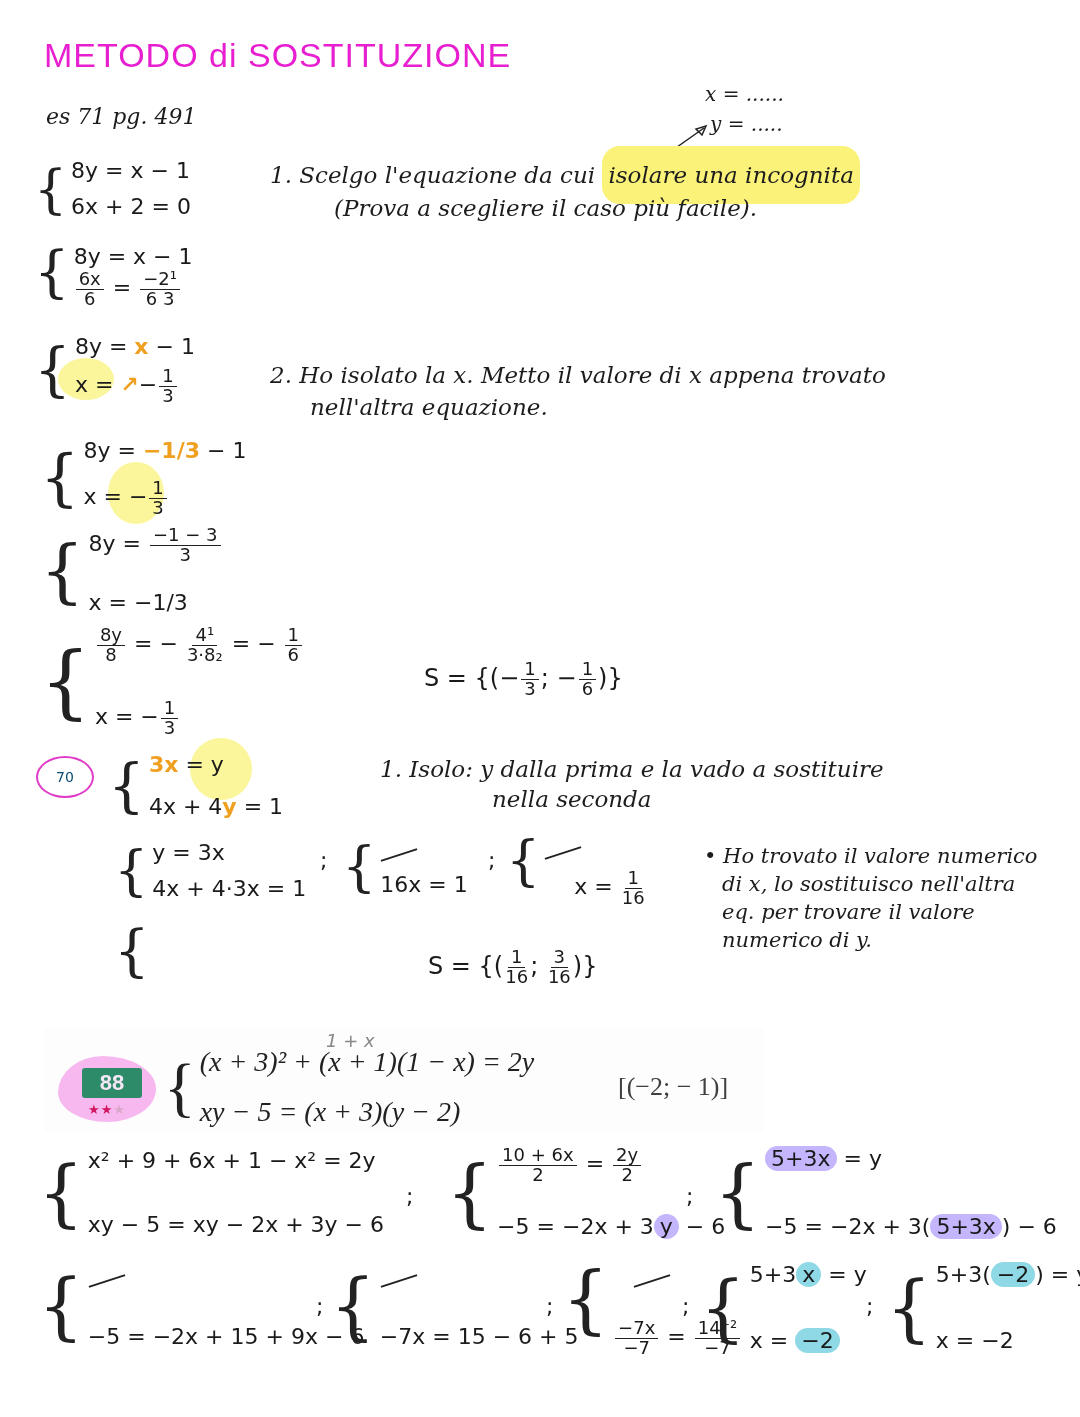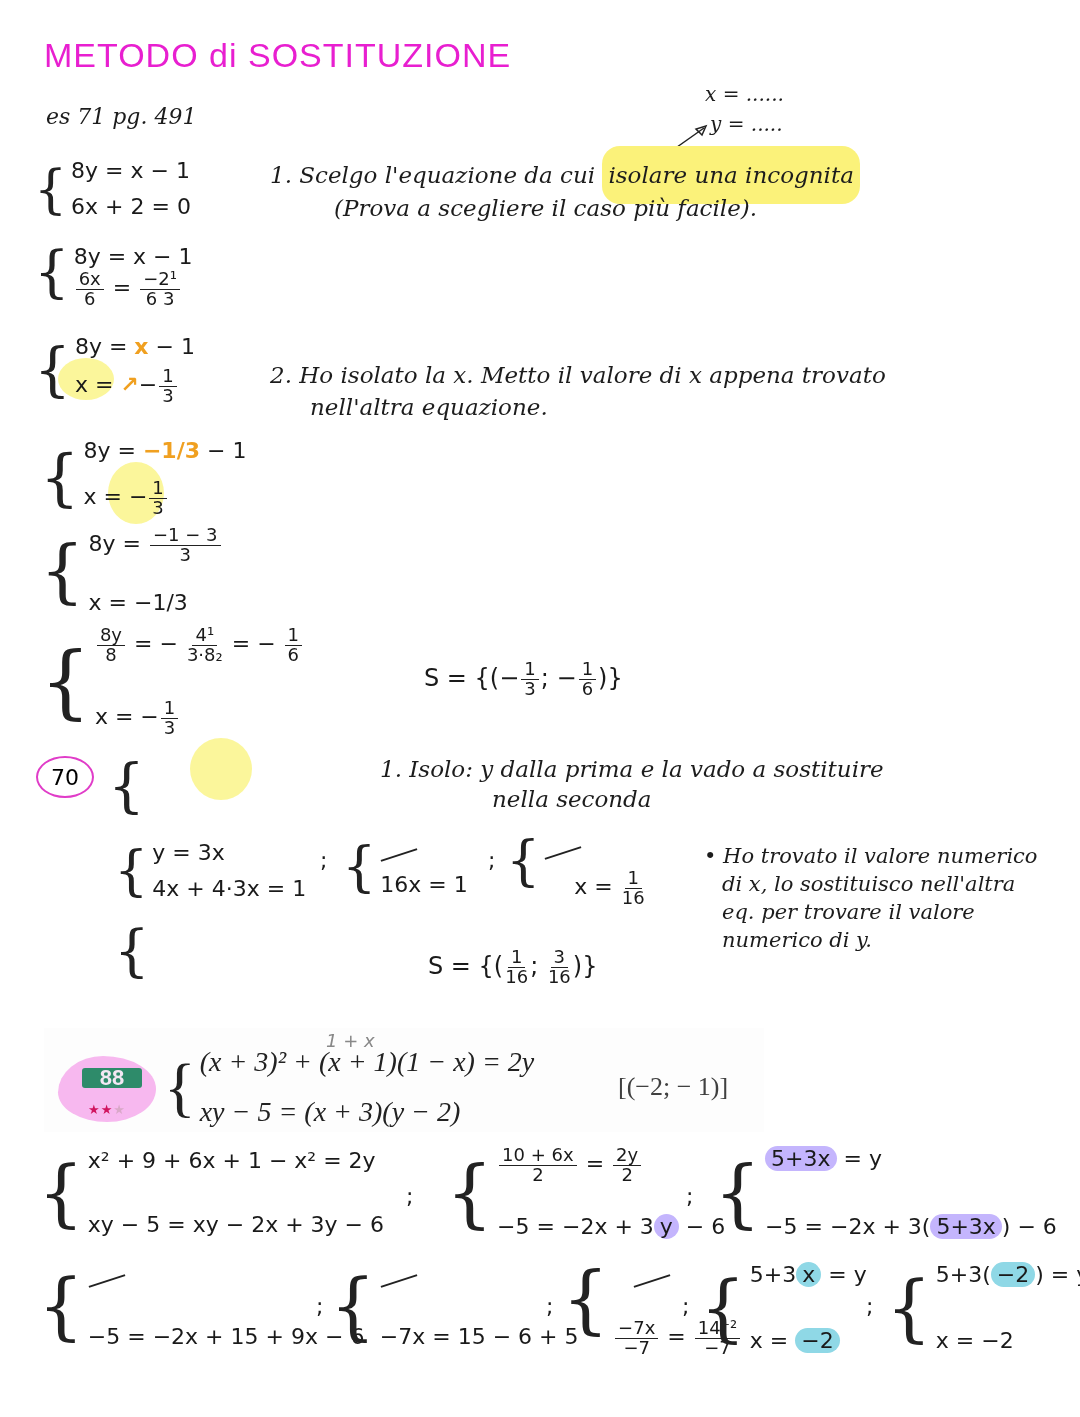--- a/index.html
+++ b/index.html
@@ -14,21 +14,21 @@
   .lines { display:flex; flex-direction:column; justify-content:space-between; padding-left:4px; }
   .line { font-size:22px; line-height:1.2; white-space:nowrap; }
   .orange { color:#f0a020; font-weight:bold; }
   .hl-yellow { background:#fbf27a; border-radius:18px; padding:16px 6px; }
   .hl-yellow-circle { position:absolute; background:#faf48a; border-radius:50%; opacity:0.85; }
   .hl-green { background:#c4b5fd; border-radius:14px; padding:0 6px; }
   .hl-blue { background:#8fd8e6; border-radius:14px; padding:0 6px; }
   .frac { display:inline-flex; flex-direction:column; align-items:center; vertical-align:middle; font-size:18px; line-height:1.05; margin:0 2px; }
   .frac .num { border-bottom:1.5px solid #222; padding:0 3px; }
   .sep { position:absolute; font-size:22px; }
-  .circle70 { position:absolute; border:2px solid #e03cc8; border-radius:50%; color:#000000; font-size:22px;
+  .circle70 { position:absolute; border:2px solid #e03cc8; border-radius:50%; color:#0c4a6e; font-size:14px;
               display:flex; align-items:center; justify-content:center; }
   .textbook { font-family:"Liberation Serif", serif; font-style:italic; font-size:28px; color:#222; }
   .badge-blob { position:absolute; background:#f7b8ef; border-radius:46% 54% 50% 50%/ 55% 50% 50% 45%; }
   .badge-box { position:absolute; background:#2e8b6a; color:#f4e8f4; font-family:"Liberation Sans", sans-serif; font-weight:bold;
                font-size:22px; border-radius:3px; display:flex; align-items:center; justify-content:center; }
   .stars { position:absolute; font-size:13px; letter-spacing:1px; }
   .answer { font-family:"Liberation Serif", serif; font-size:26px; color:#404040; }
   .slash { display:inline-block; width:38px; border-top:2px solid #222; transform:rotate(-18deg); margin-top:10px; }
 </style>
 </head>
@@ -146,20 +146,24 @@
     </span><span>;</span> −<span class="frac">
       <span class="num">1</span>
       <span>6</span>
     </span><span>)}</span>
 </div>
 
 <div class="circle70" style="left:36px;top:756px;width:54px;height:38px;">70</div>
 <div class="hl-yellow-circle" style="left:190px;top:738px;width:62px;height:62px;"></div>
 <div class="sys" style="left:108px;top:752px;height:68px;">
   <div class="brace" style="font-size:58px;">{</div>
+  <div class="lines">
+    <div class="line"><span class="orange">3x</span><span> = y</span></div>
+    <div class="line"><span>4x + 4</span><span class="orange">y</span><span> = 1</span></div>
+  </div>
 </div>
 
 <div class="abs note" style="left:380px;top:756px;">1. Isolo: y dalla prima e la vado a sostituire</div>
 <div class="abs note" style="left:492px;top:786px;">nella seconda</div>
 
 <div class="sys" style="left:114px;top:840px;height:62px;">
   <div class="brace" style="font-size:54px;">{</div>
   <div class="lines">
     <div class="line">y = 3x</div>
     <div class="line">4x + 4·3x = 1</div>
@@ -201,21 +205,21 @@
       <span class="num">1</span>
       <span>16</span>
     </span><span>;</span> <span class="frac">
       <span class="num">3</span>
       <span>16</span>
     </span><span>)}</span>
 </div>
 
 <div class="abs" style="left:44px;top:1028px;width:720px;height:104px;background:#fdfdfd;"></div>
 <div class="badge-blob" style="left:58px;top:1056px;width:98px;height:66px;"></div>
-<div class="badge-box" style="left:82px;top:1068px;width:60px;height:20px;">88</div>
+<div class="badge-box" style="left:82px;top:1068px;width:60px;height:30px;">88</div>
 <div class="stars" style="left:88px;top:1102px;">
   <span style="color:#d0145e;">★</span><span style="color:#d0145e;">★</span><span style="color:#d9a8c8;">★</span>
 </div>
 <div class="abs" style="left:326px;top:1030px;font-size:18px;color:#888;font-style:italic;">1 + x</div>
 <div class="sys" style="left:164px;top:1046px;height:82px;">
   <div class="brace" style="font-size:66px;font-family:'Liberation Serif',serif;">{</div>
   <div class="lines">
     <div class="textbook">(x + 3)² + (x + 1)(1 − x) = 2y</div>
     <div class="textbook">xy − 5 = (x + 3)(y − 2)</div>
   </div>

